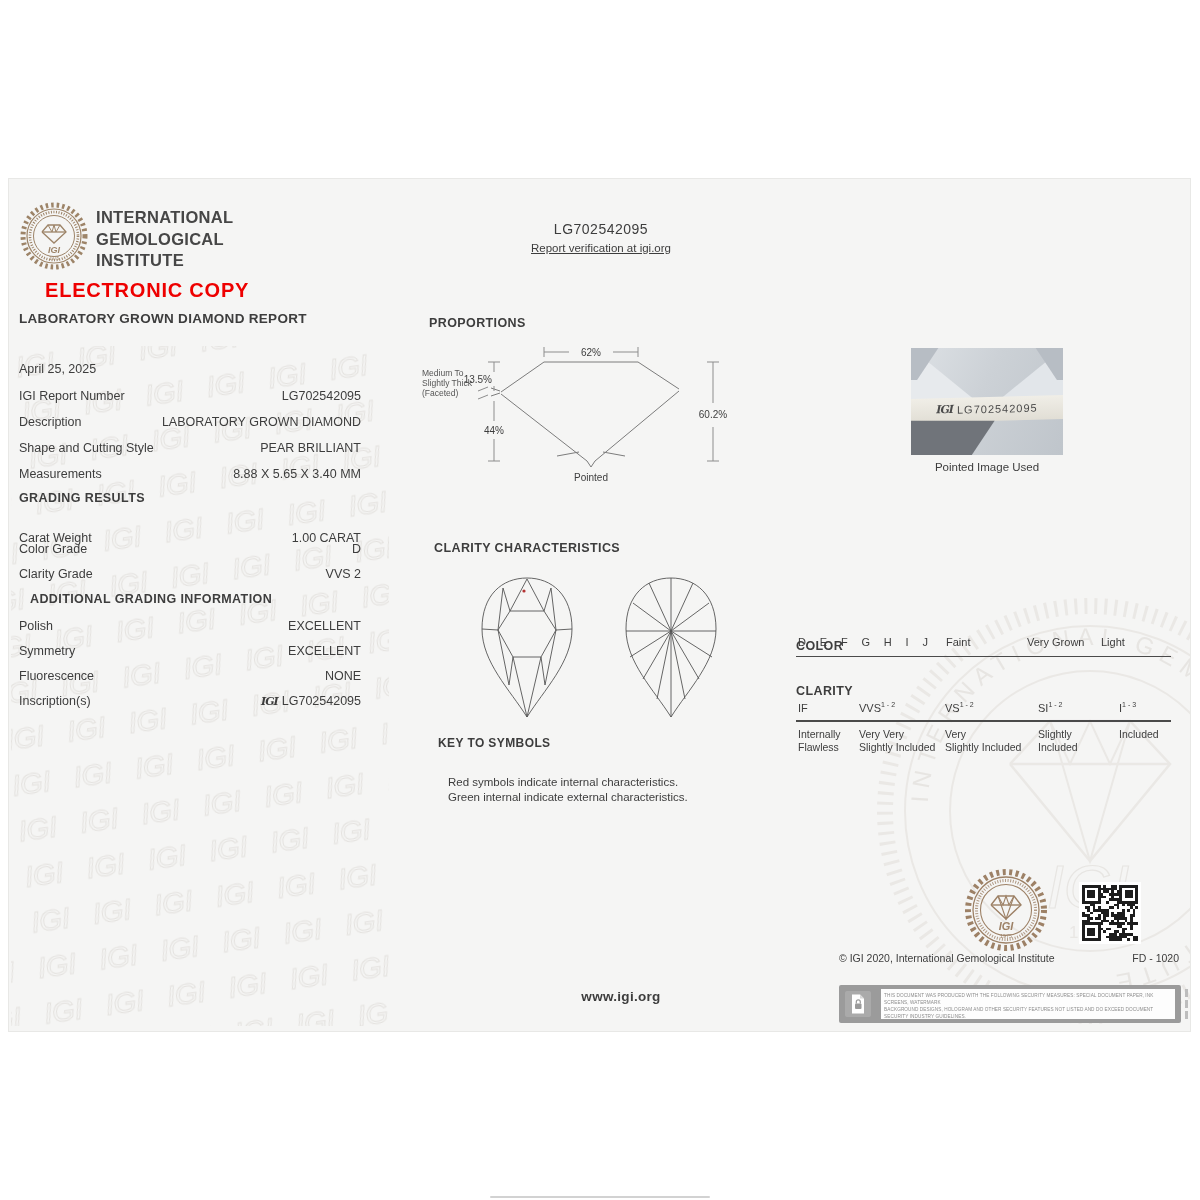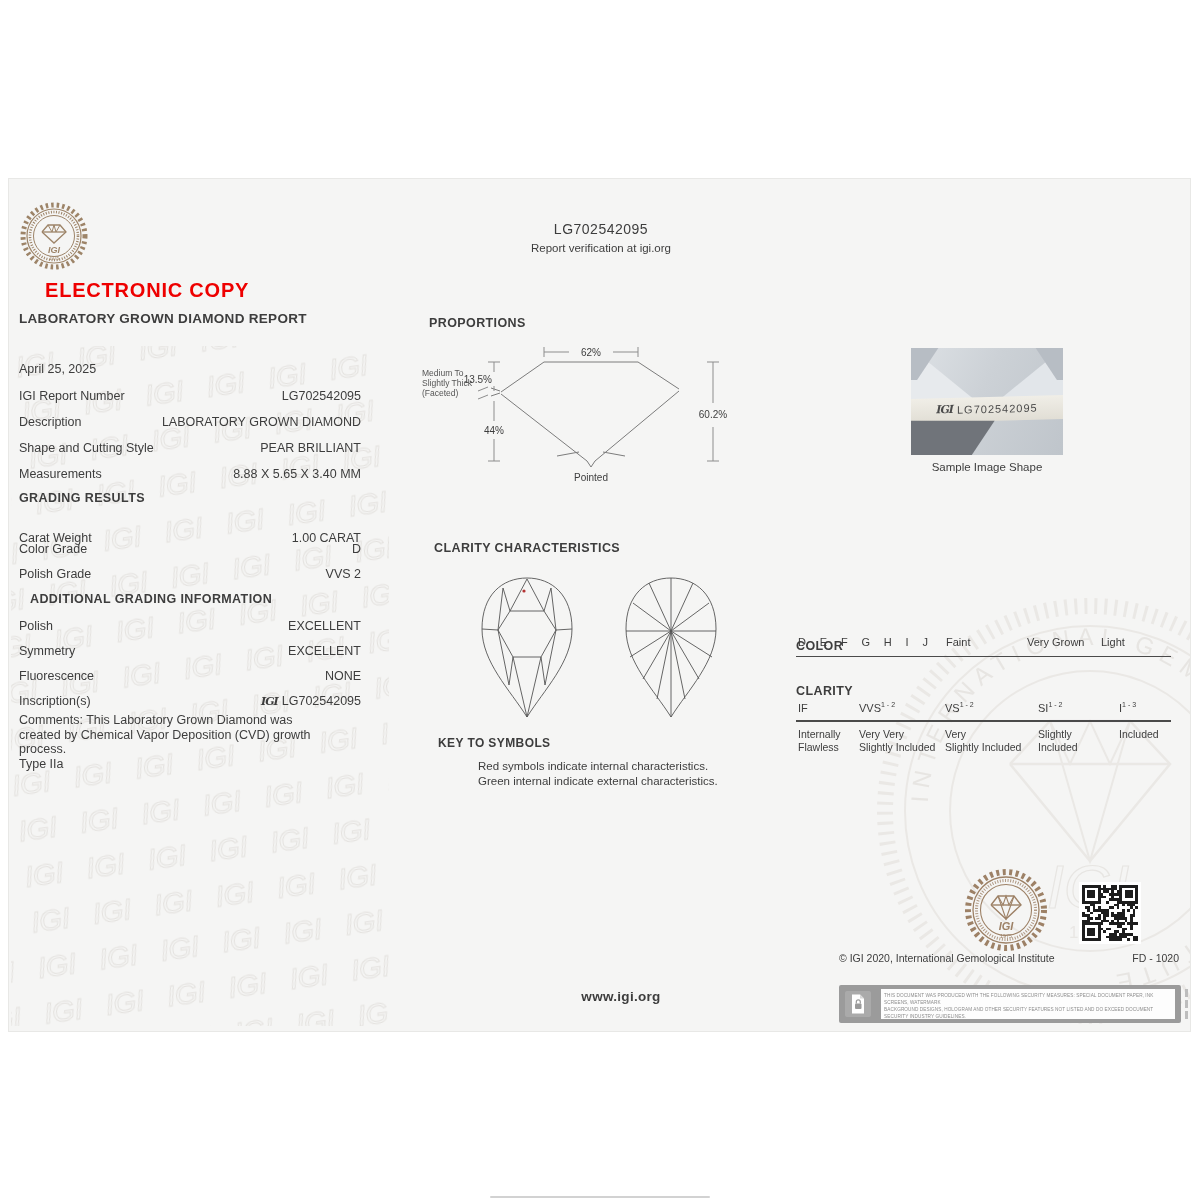--- a/index.html
+++ b/index.html
@@ -12,22 +12,22 @@
   .row{position:absolute;left:10px;width:342px;display:flex;justify-content:space-between;
        font-size:12.5px;color:#3d3d3d;white-space:nowrap;z-index:2;}
   .row .val{text-align:right;}
   .orgname{position:absolute;left:87px;top:28px;font-size:16.5px;font-weight:bold;color:#464646;
            line-height:21.5px;letter-spacing:.3px;z-index:2;}
   .copybanner{position:absolute;left:36px;top:100px;font-size:20px;font-weight:bold;letter-spacing:.8px;z-index:2;}
   .rtitle{position:absolute;left:10px;top:132px;font-size:13.5px;font-weight:bold;letter-spacing:.3px;z-index:2;}
   .comments{position:absolute;left:10px;top:534px;font-size:12.5px;line-height:14.5px;z-index:2;}
   .certnum{position:absolute;left:442px;top:42px;width:300px;text-align:center;font-size:14px;
            letter-spacing:.5px;z-index:2;}
-  .certnote{position:absolute;left:442px;top:63px;width:300px;text-align:center;font-size:11.5px;z-index:2;}
-  .keylines{position:absolute;left:439px;top:580px;font-size:11.5px;line-height:14.5px;z-index:2;margin-left:30px;}
+  .certnote{position:absolute;left:442px;top:63px;width:300px;text-align:center;font-size:11.5px;z-index:2;text-decoration:underline;}
+  .keylines{position:absolute;left:439px;top:596px;font-size:11.5px;line-height:14.5px;z-index:2;}
   .photo{position:absolute;left:902px;top:169px;width:152px;height:107px;overflow:hidden;z-index:2;
          background:linear-gradient(115deg,#dde1e5 0%,#ccd1d6 45%,#bfc5cb 100%);}
   .photo .fa1{position:absolute;left:0;top:0;width:100%;height:52%;
          background:#e7eaed;clip-path:polygon(0 0,45% 100%,0 100%);}
   .photo .fa2{position:absolute;left:0;top:0;width:100%;height:52%;
          background:#e2e6ea;clip-path:polygon(100% 0,55% 100%,100% 100%);}
   .photo .fa3{position:absolute;left:0;top:0;width:100%;height:30%;background:#b7bdc4;
          clip-path:polygon(0 0,18% 0,4% 100%,0 100%);}
   .photo .fa4{position:absolute;right:0;top:0;width:100%;height:30%;background:#b7bdc4;
          clip-path:polygon(82% 0,100% 0,100% 100%,96% 100%);}
@@ -107,20 +107,25 @@
         <circle cx="35" cy="35" r="24" stroke-width="2.6" stroke-dasharray="1 1.6"></circle>
         <circle cx="35" cy="35" r="20.5" stroke-width="1"></circle>
         <polyline points="23,31 29,24 41,24 47,31 35,42 23,31" stroke-width="1.3"></polyline>
         <polyline points="23,31 47,31" stroke-width="1.3"></polyline>
         <polyline points="29,24 33,31 35,24 37,31 41,24" stroke-width="1"></polyline>
       </g>
       <text x="35" y="52" text-anchor="middle" font-family="'DejaVu Serif',serif" font-style="italic" font-weight="bold" font-size="9" fill="#9d8468">IGI</text>
       <text x="35" y="59" text-anchor="middle" font-size="4.5" fill="#9d8468">1975</text>
     </svg>
 
+    <div class="orgname">
+      <div>INTERNATIONAL</div>
+      <div>GEMOLOGICAL</div>
+      <div>INSTITUTE</div>
+    </div>
     <div class="copybanner" style="color:#ee0000;">ELECTRONIC COPY</div>
     <div class="rtitle">LABORATORY GROWN DIAMOND REPORT</div>
 
     <div class="row" style="top:183px;">
         <span>April 25, 2025</span>
       </div>
     <div class="row" style="top:210px;">
       <span class="lbl">IGI Report Number</span>
       <span class="val">LG702542095</span>
       </div>
@@ -140,21 +145,21 @@
     <div class="h z2" style="left:10px;top:312px;">GRADING RESULTS</div>
     <div class="row" style="top:352px;">
       <span class="lbl">Carat Weight</span>
       <span class="val">1.00 CARAT</span>
       </div>
     <div class="row" style="top:363px;">
       <span class="lbl">Color Grade</span>
       <span class="val">D</span>
       </div>
     <div class="row" style="top:388px;">
-      <span class="lbl">Polish Grade</span>
+      <span class="lbl">Clarity Grade</span>
       <span class="val">VVS 2</span>
       </div>
 
     <div class="h z2" style="left:21px;top:413px;">ADDITIONAL GRADING INFORMATION</div>
     <div class="row" style="top:440px;">
       <span class="lbl">Polish</span>
       <span class="val">EXCELLENT</span>
       </div>
     <div class="row" style="top:465px;">
       <span class="lbl">Symmetry</span>
@@ -162,26 +167,20 @@
       </div>
     <div class="row" style="top:490px;">
       <span class="lbl">Fluorescence</span>
       <span class="val">NONE</span>
       </div>
     <div class="row" style="top:515px;">
       <span class="lbl">Inscription(s)</span>
       <span class="val"><span class="igi-mark">IGI</span><span>LG702542095</span></span>
       </div>
 
-    <div class="comments">
-      <div>Comments: This Laboratory Grown Diamond was</div>
-      <div>created by Chemical Vapor Deposition (CVD) growth</div>
-      <div>process.</div>
-      <div>Type IIa</div>
-    </div>
 
     <div class="certnum">LG702542095</div>
     <div class="certnote">Report verification at igi.org</div>
 
     <div class="h" style="left:420px;top:137px;z-index:2;">PROPORTIONS</div>
 
     <svg class="abs z2" style="left:412px;top:160px;" width="330" height="160" viewBox="0 0 330 160">
       <g stroke="#7c7c7c" stroke-width="1" fill="none">
         <polyline points="123,23 217,23"></polyline>
         <polyline points="123,23 80,53"></polyline>
@@ -279,21 +278,21 @@
       <div class="fa1"></div>
       <div class="fa2"></div>
       <div class="fa3"></div>
       <div class="fa4"></div>
       <div class="band">
           <span class="igi-mark">IGI</span>
           <span>LG702542095</span>
         </div>
       <div class="wedge"></div>
     </div>
-    <div class="caption">Sample Image Shape</div>
+    <div class="caption">Pointed Image Used</div>
 
     <div class="h" style="left:787px;top:460px;z-index:2;">COLOR</div>
     <div class="letters">
       <span>D</span>
       <span>E</span>
       <span>F</span>
       <span>G</span>
       <span>H</span>
       <span>I</span>
       <span>J</span>

